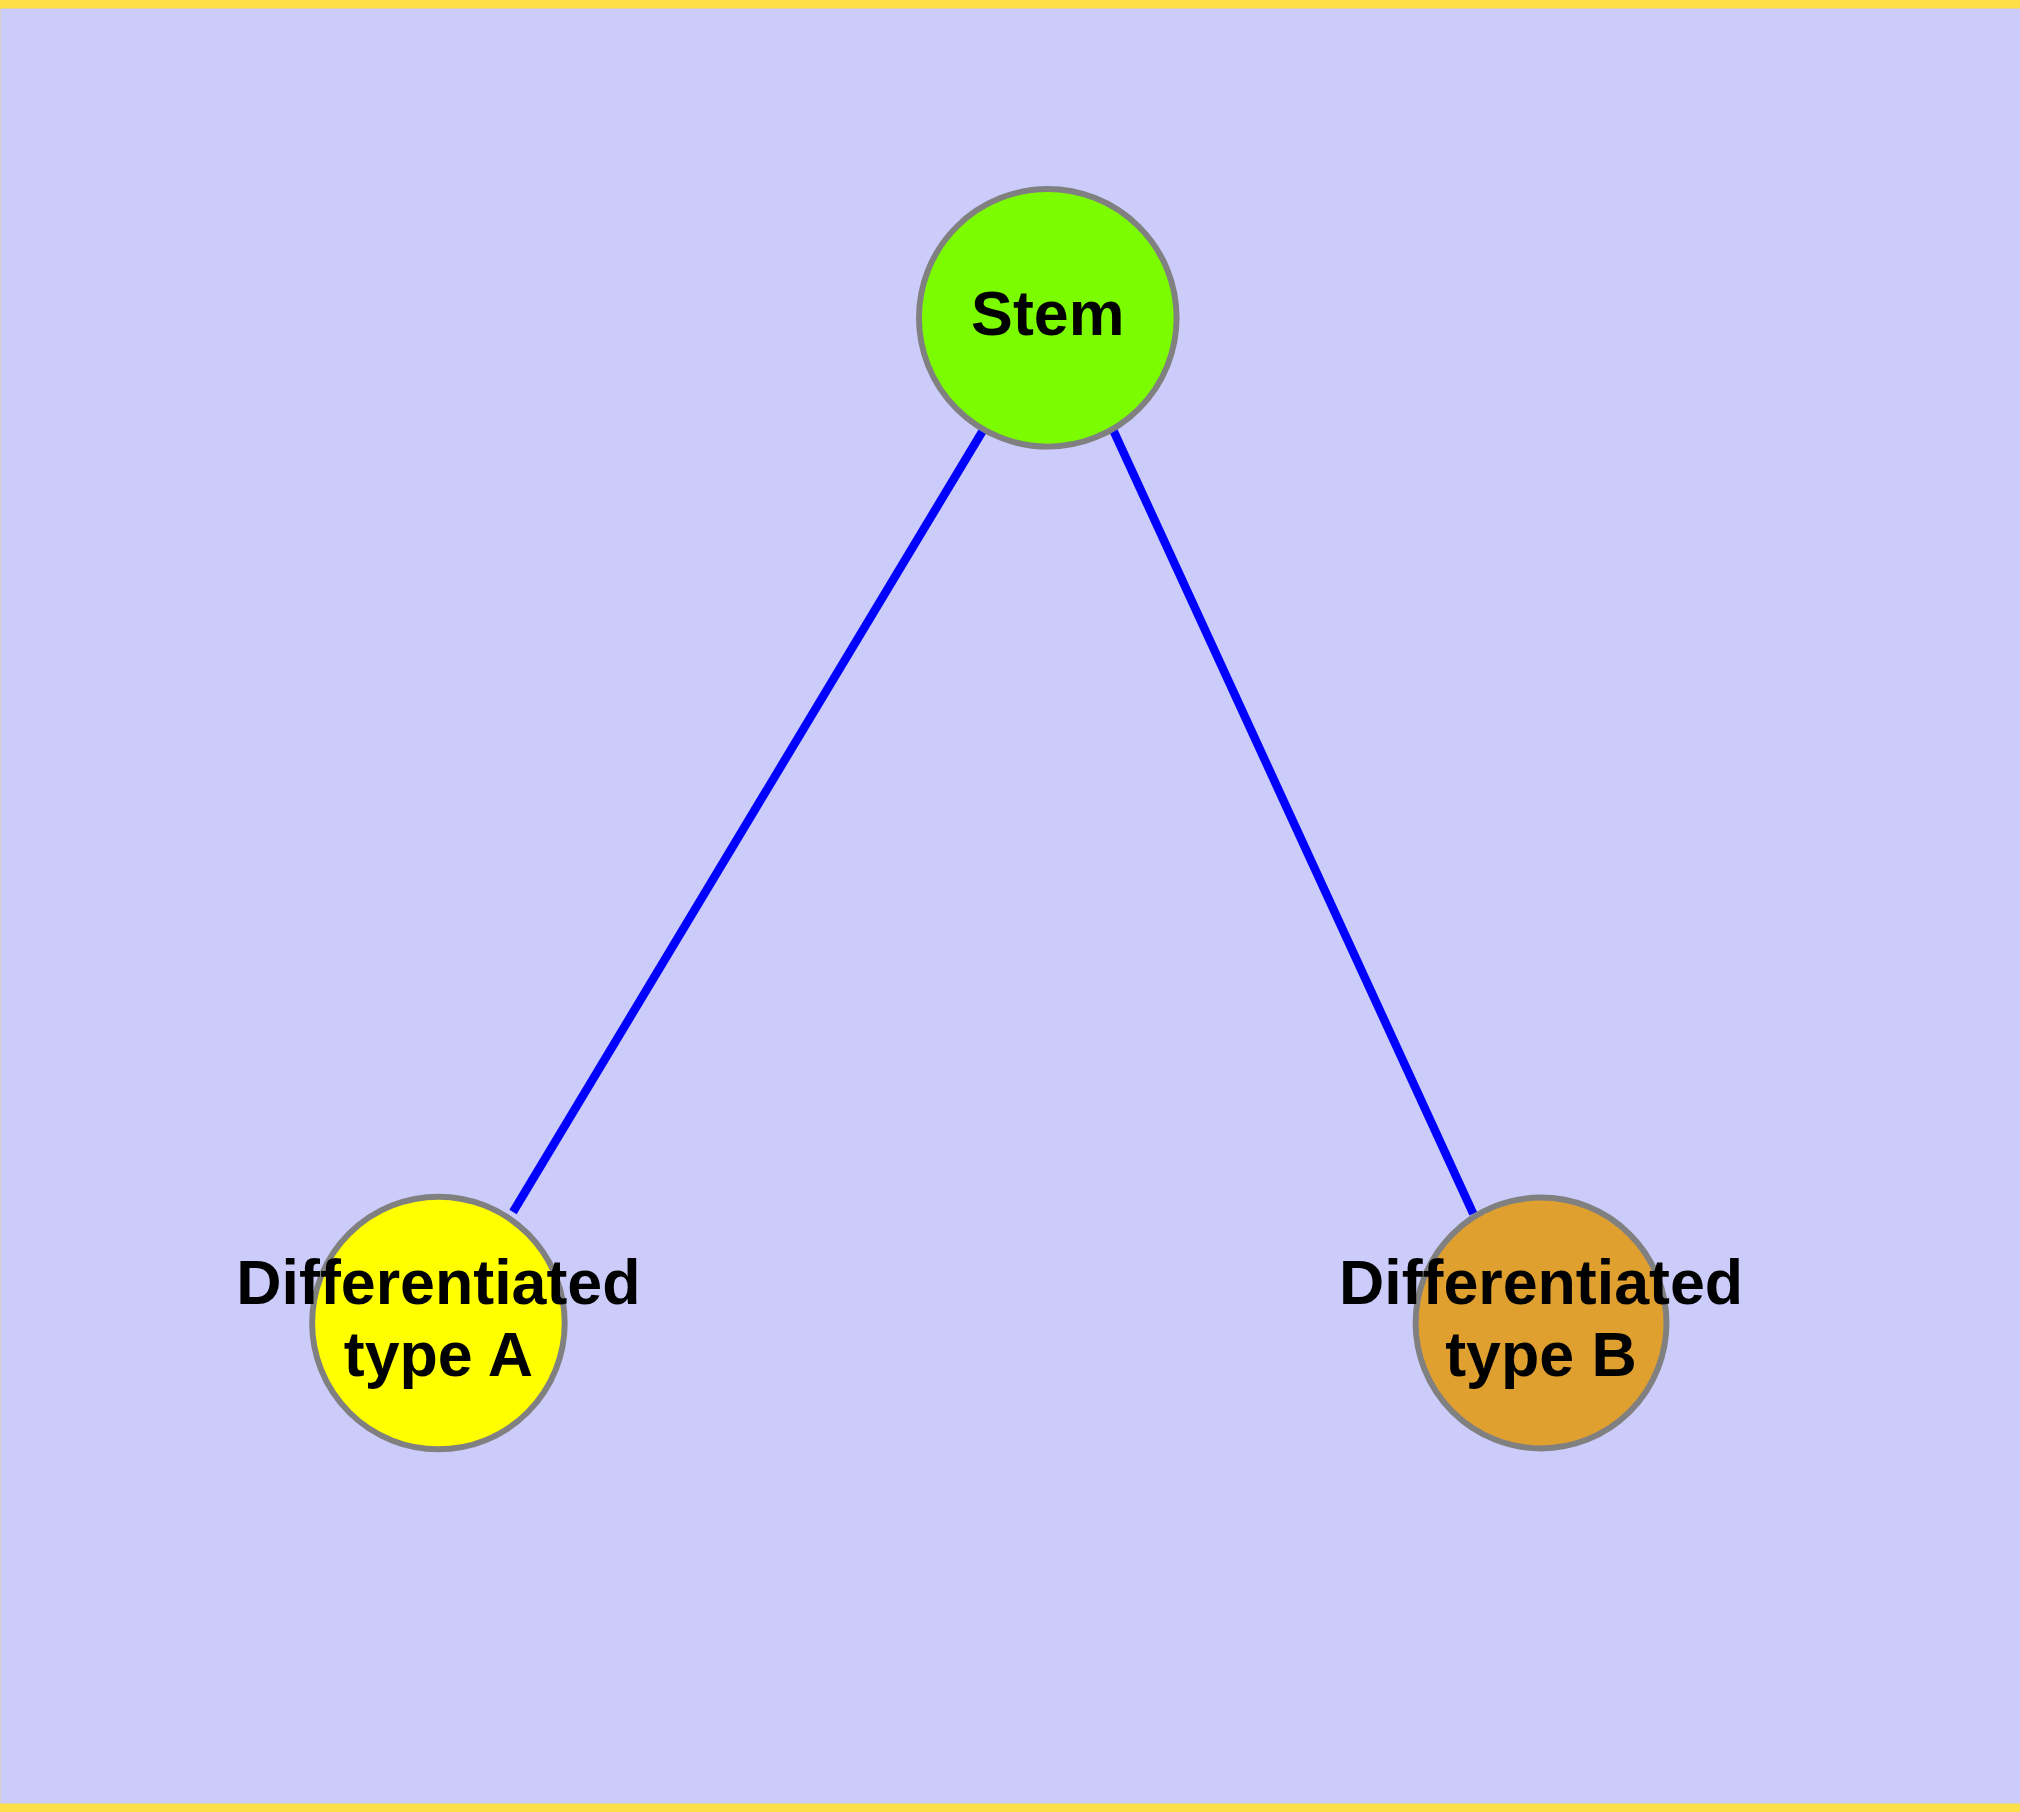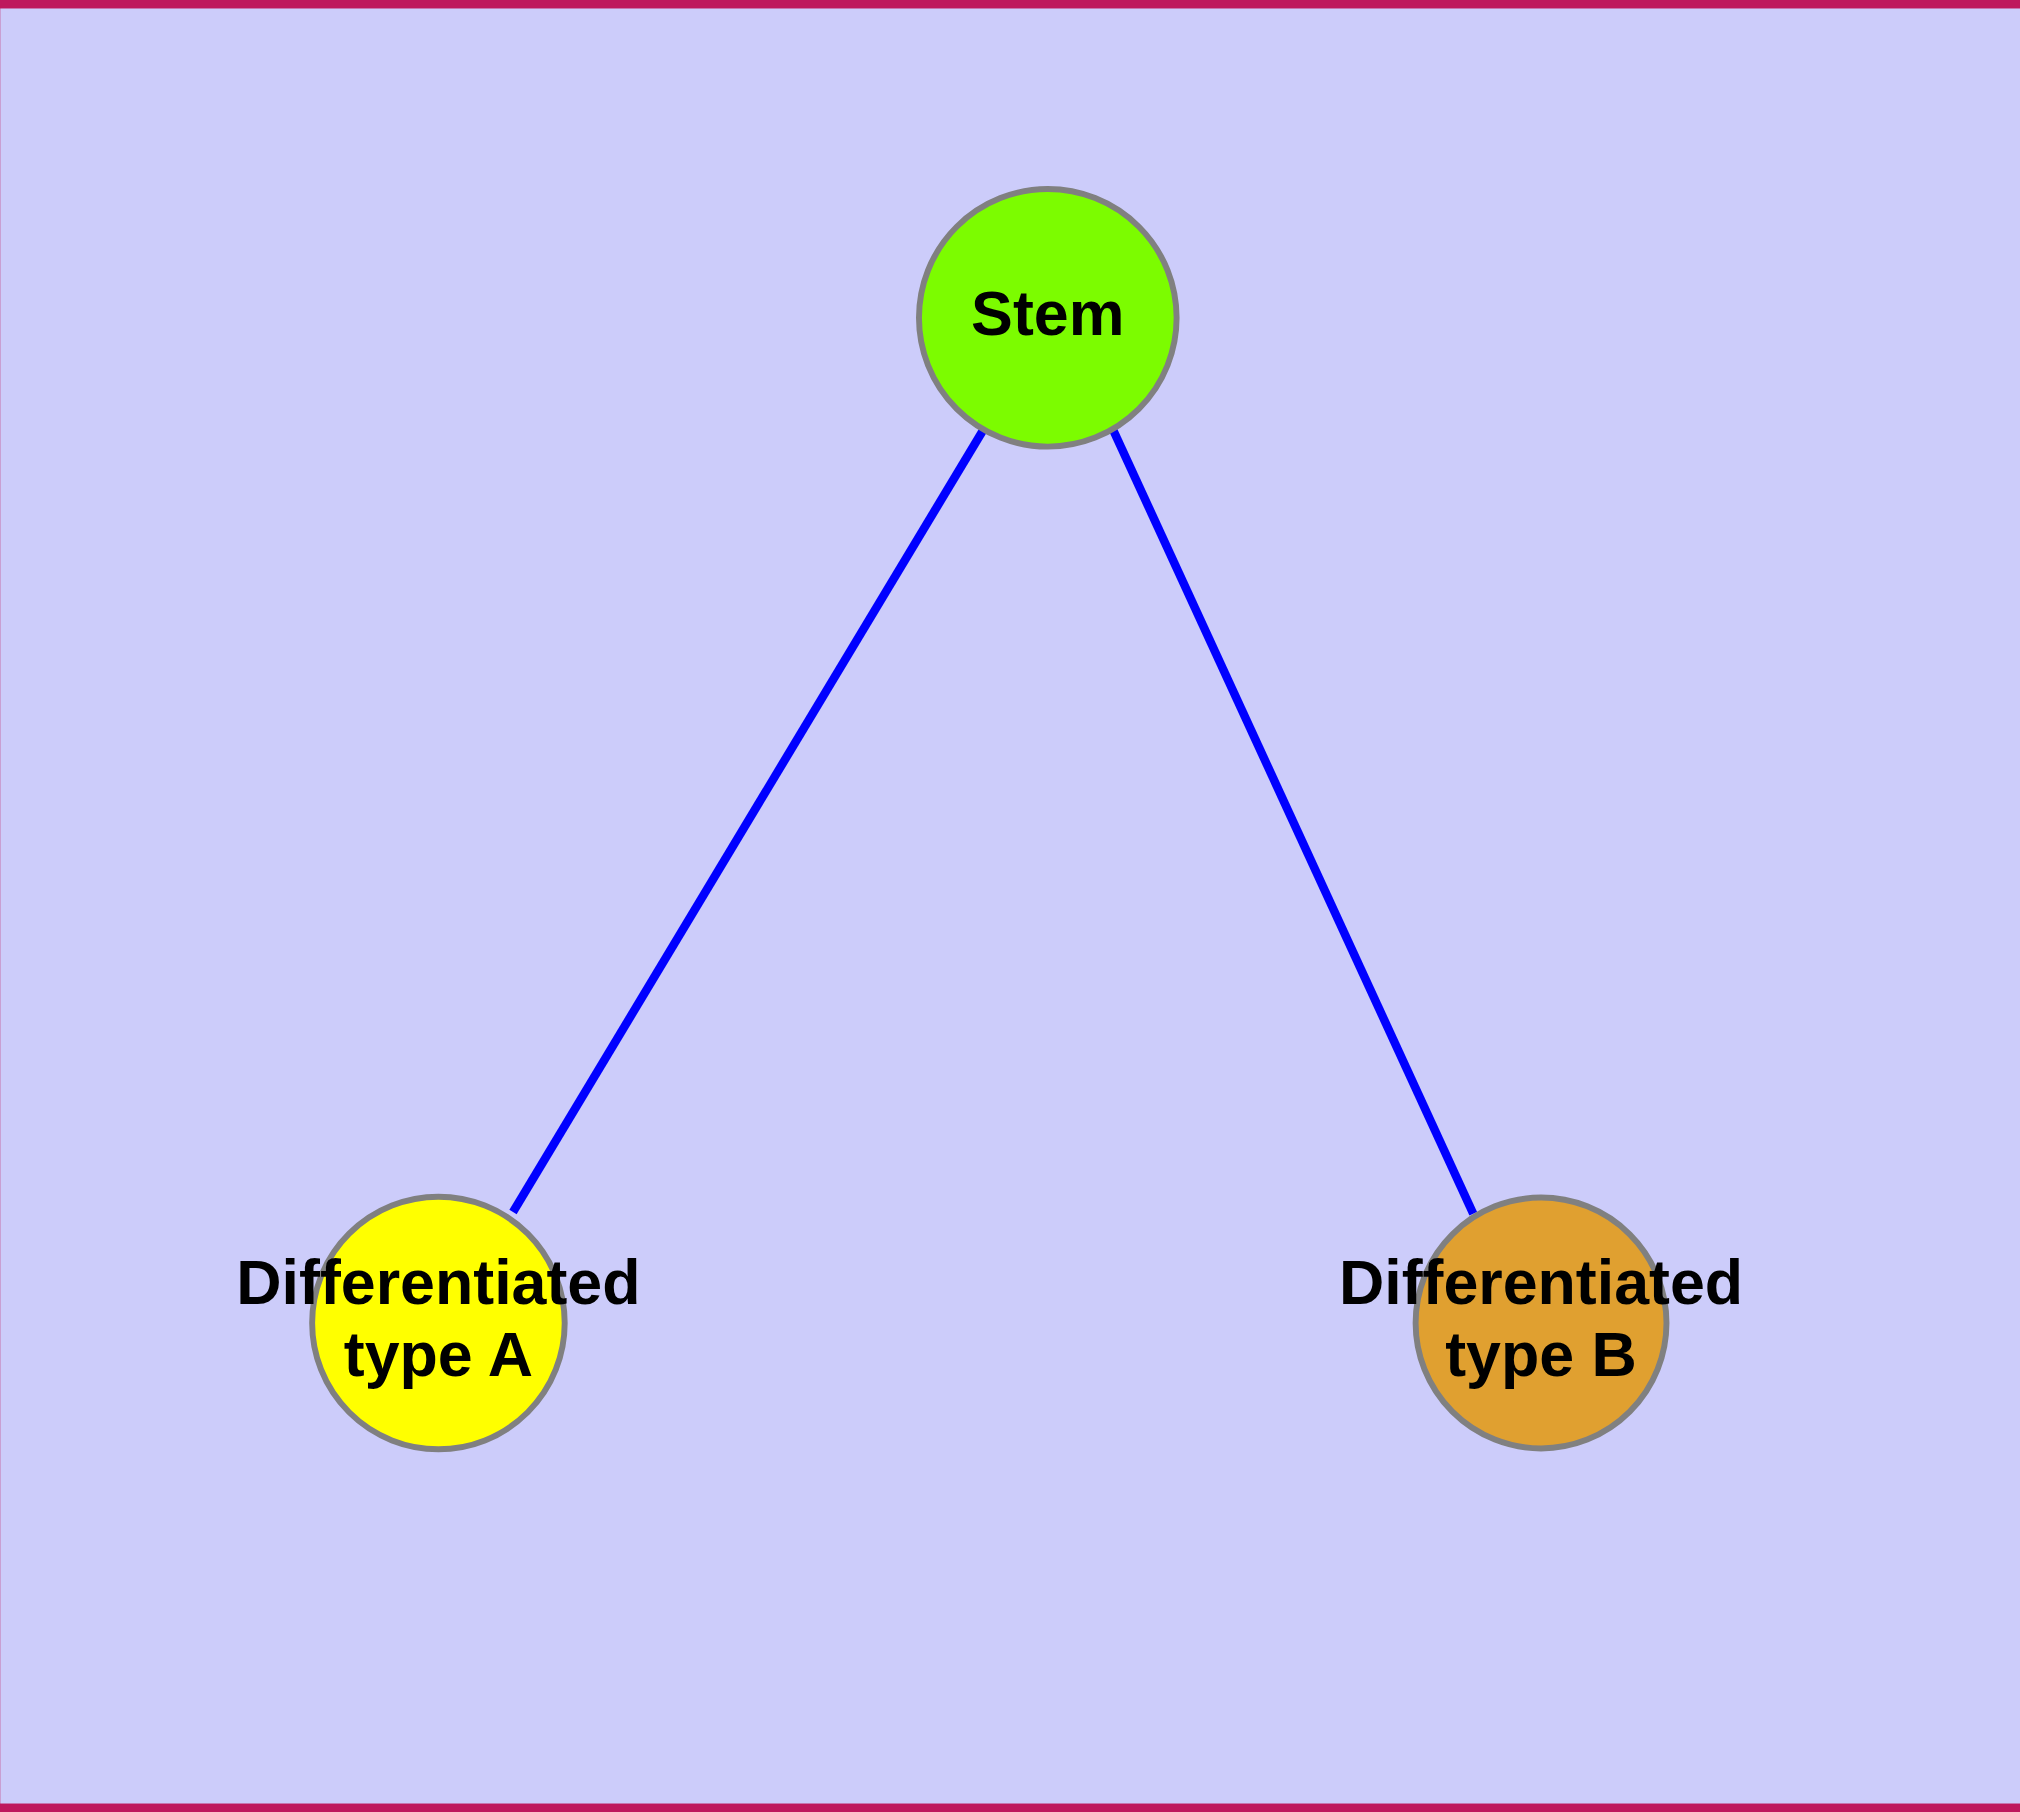--- a/index.html
+++ b/index.html
@@ -32,21 +32,21 @@
     font-family: "Liberation Sans", sans-serif;
     font-weight: bold;
     fill: #000000;
     text-anchor: middle;
     dominant-baseline: middle;
   }
 </style>
 </head>
 <body style="background: rgb(255, 255, 255);">
 
-<div id="graph-canvas" style="background: #be185d; text-align: center;">
+<div id="graph-canvas" style="background: #fde047; text-align: center;">
   <svg id="graph-svg" viewBox="0 0 2384 2138" xmlns="http://www.w3.org/2000/svg" width="2021" height="1812">
 
     <rect id="plot-bg" x="0" y="10" width="2384" height="2118" fill="#ccccfa"></rect>
 
     <g id="edges-layer">
         <line x1="1160" y1="507" x2="605" y2="1430" stroke="#0000ff" stroke-width="10" stroke-linecap="butt"></line>
         <line x1="1313" y1="507" x2="1738" y2="1432" stroke="#0000ff" stroke-width="10" stroke-linecap="butt"></line>
       </g>
 
     <g id="nodes-layer">

